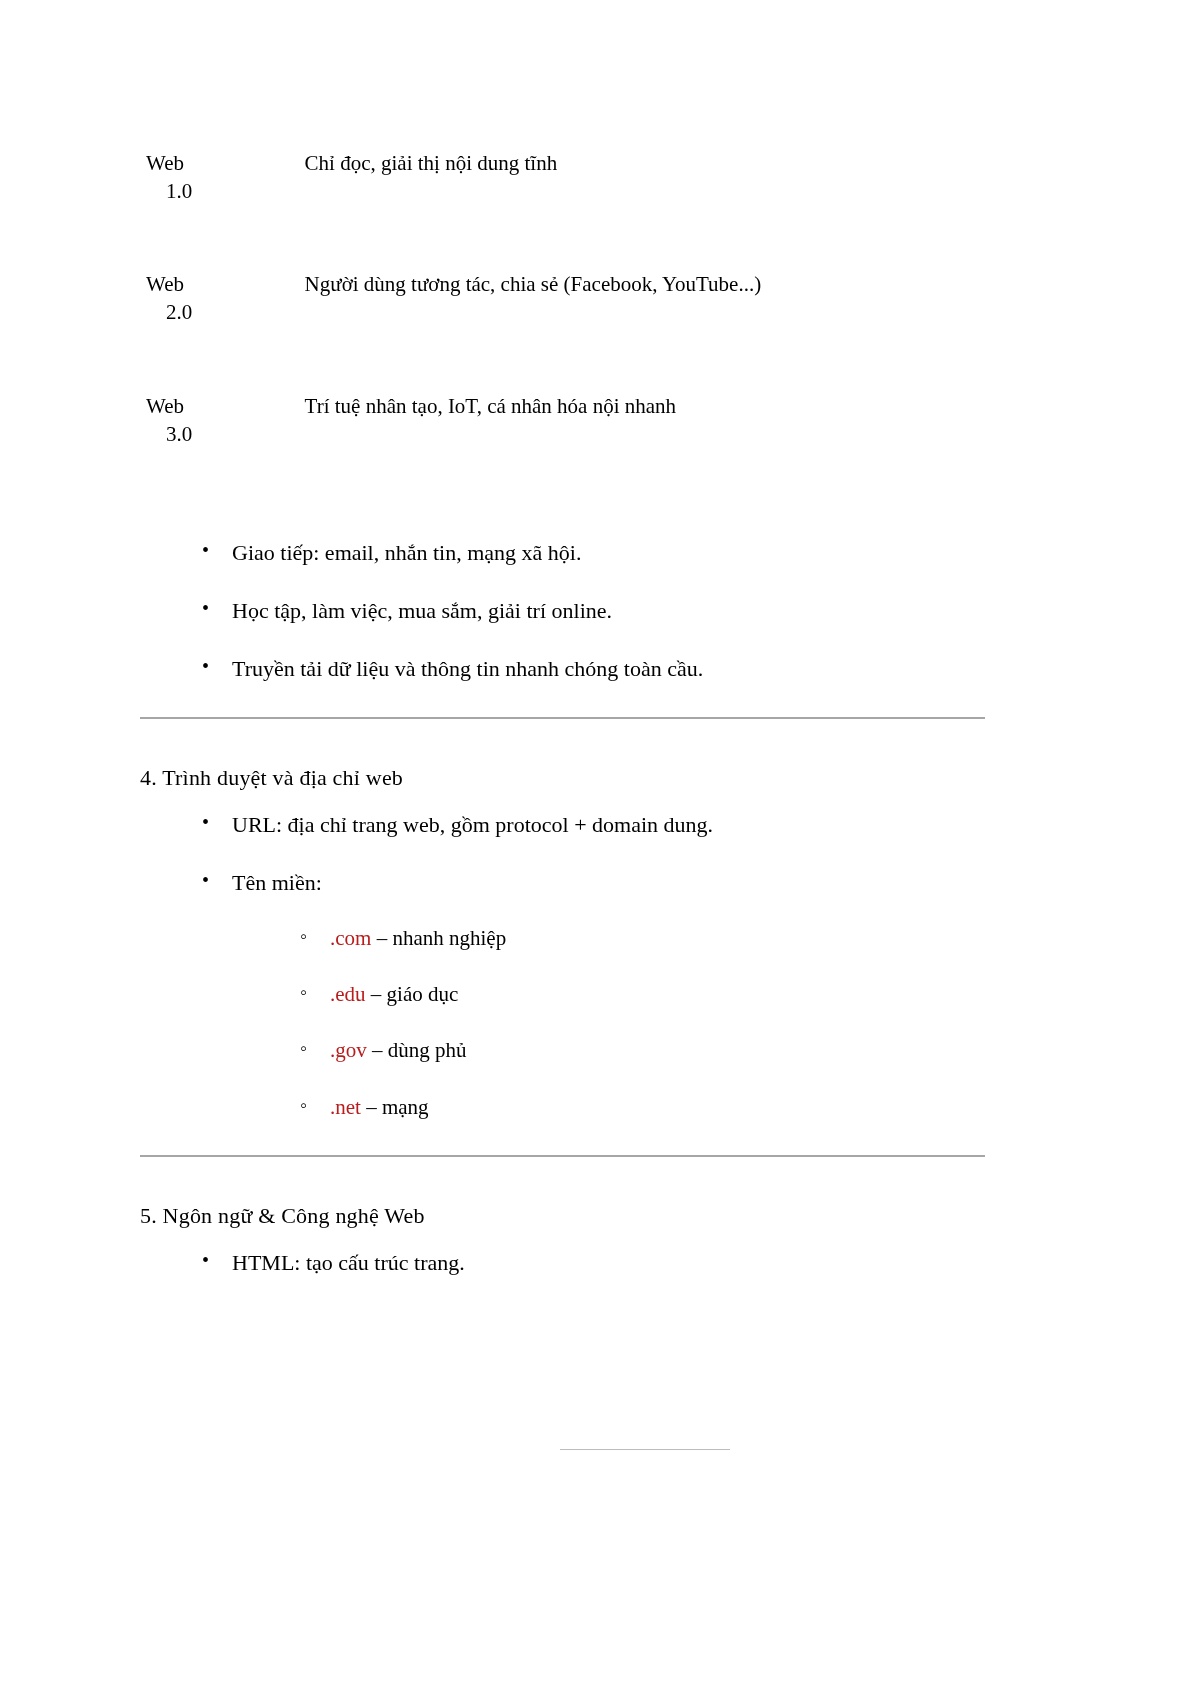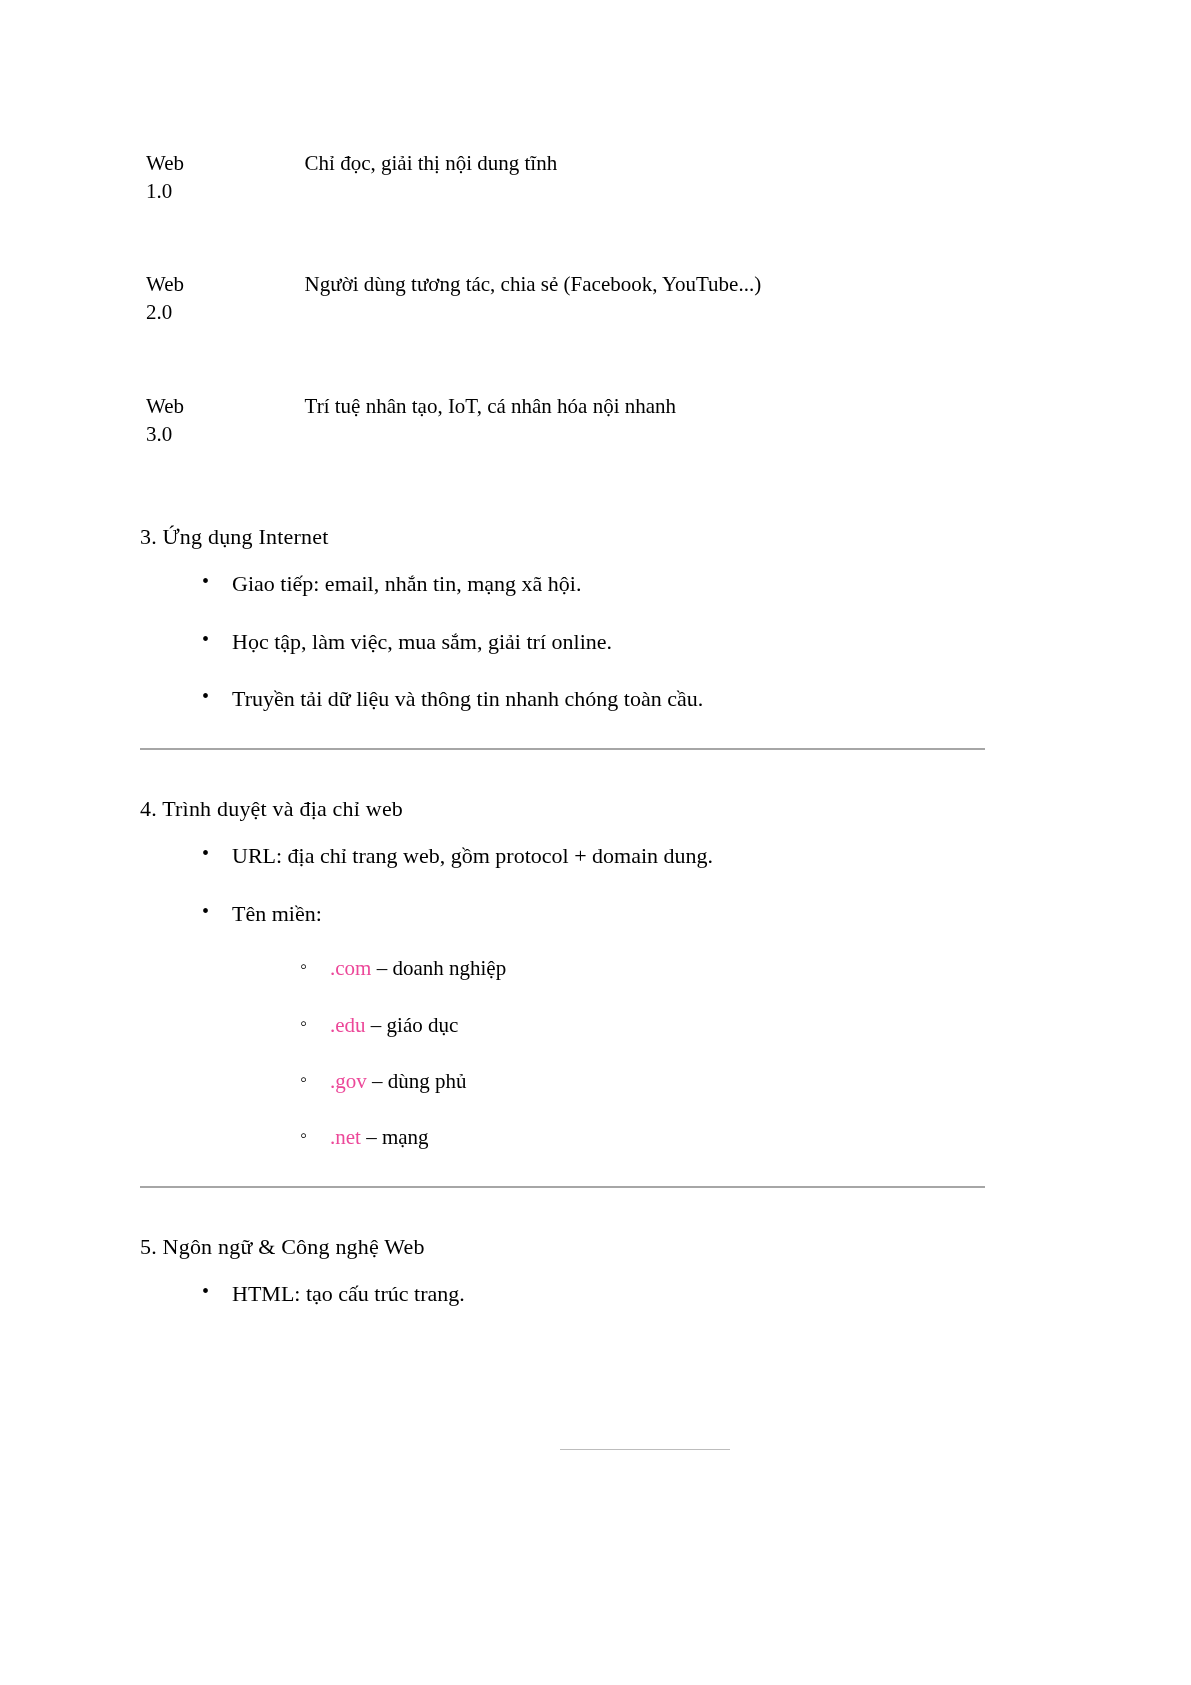--- a/index.html
+++ b/index.html
@@ -42,21 +42,21 @@
     line-height: 1.32;
   }
   .tbl td.key {
     width: 104px;
     padding-right: 0;
   }
   .tbl tr.spacer td {
     height: 66px;
   }
   .tbl td .k1 { display: block; }
-  .tbl td .k2 { display: block; }
+  .tbl td .k2 { display: block; margin-left: 20px; }
 
   
   .section {
     font-size: 22px;
     line-height: 1.4;
     margin: 0 0 6px 0;
     letter-spacing: .2px;
   }
 
   
@@ -92,21 +92,21 @@
     padding-left: 32px;
   }
   ul.lvl2 > li::before {
     content: "\25E6";
     position: absolute;
     left: 2px;
     top: -1px;
     font-size: 20px;
   }
   .dom {
-    color: #ec4899;
+    color: #b91c1c;
   }
 
   hr.rule {
     border: none;
     border-top: 2px solid #a6a6a6;
     margin: 34px 0 44px 0;
     width: 845px;
   }
 
   .gap-lg { height: 74px; }
@@ -153,38 +153,37 @@
           <span class="k1">Web</span>
           <span class="k2">3.0</span>
         </td>
         <td class="desc">Trí tuệ nhân tạo, IoT, cá nhân hóa nội nhanh</td>
       </tr>
     </tbody>
       </table>
 
     <div class="gap-lg"></div>
 
-    <div class="section">3. Ứng dụng Internet</div>
     <ul class="lvl1">
       <li>Giao tiếp: email, nhắn tin, mạng xã hội.</li>
       <li>Học tập, làm việc, mua sắm, giải trí online.</li>
       <li>Truyền tải dữ liệu và thông tin nhanh chóng toàn cầu.</li>
     </ul>
 
     <hr class="rule">
 
     <div class="section">4. Trình duyệt và địa chỉ web</div>
     <ul class="lvl1">
       <li>URL: địa chỉ trang web, gồm protocol + domain dung.</li>
       <li>
         <span>Tên miền:</span>
         <ul class="lvl2">
           <li>
             <span class="dom">.com</span>
-            <span>– doanh nghiệp</span>
+            <span>– nhanh nghiệp</span>
           </li>
           <li>
             <span class="dom">.edu</span>
             <span>– giáo dục</span>
           </li>
           <li>
             <span class="dom">.gov</span>
             <span>– dùng phủ</span>
           </li>
           <li>

